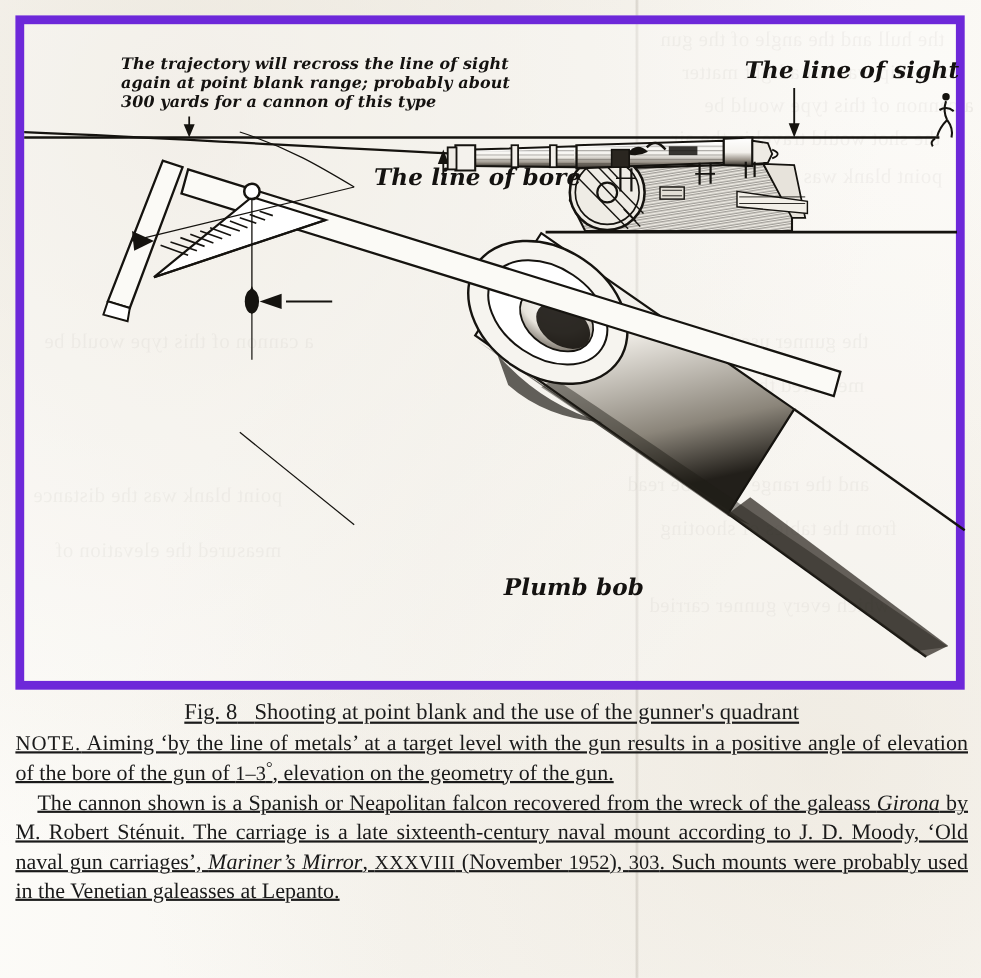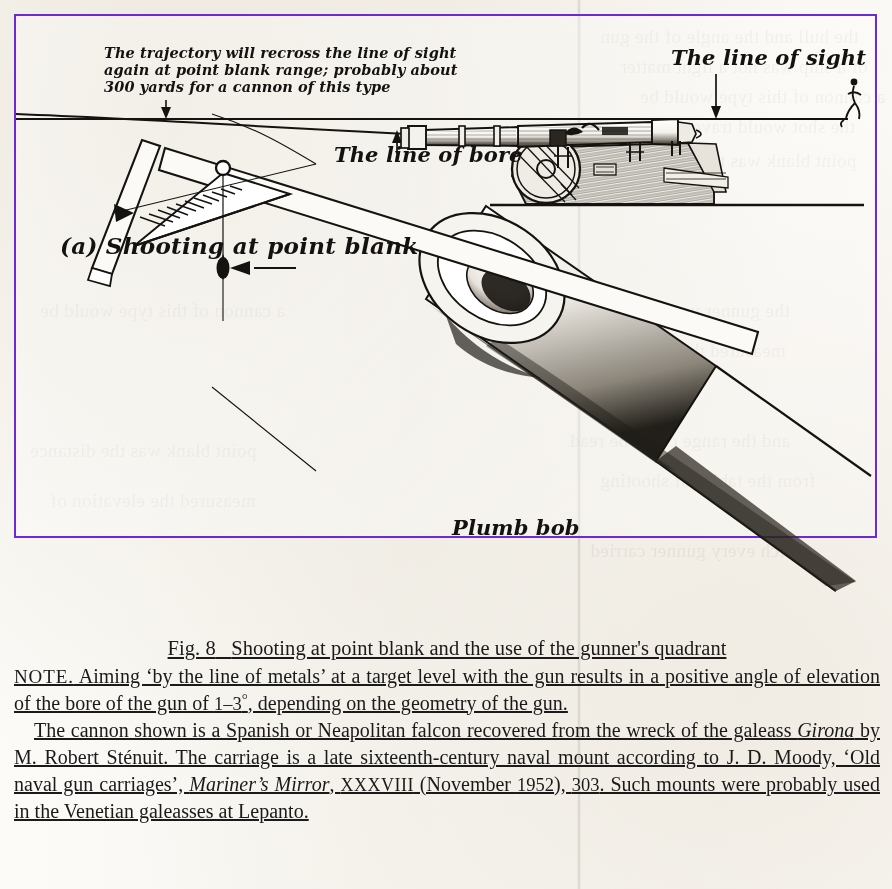--- a/index.html
+++ b/index.html
@@ -54,22 +54,22 @@
     z-index: 1;
     pointer-events: none;
   }
 
   
   .figure-frame {
     position: absolute;
     left: 14px;
     top: 14px;
     width: 863px;
-    height: 524px;
-    border: 2px solid #6d28d9;
+    height: 613px;
+    border: 8px solid #6d28d9;
     background: rgba(255,255,255,0.30);
     z-index: 2;
     box-sizing: border-box;
   }
   .figure-svg {
     position: absolute;
     left: 0;
     top: 0;
     display: block;
   }
@@ -396,30 +396,29 @@
   </svg>
 
   <div class="hand small" id="ann-trajectory">The trajectory will recross the line of sight
 again at point blank range; probably about
 300 yards for a cannon of this type</div>
 
   <div class="hand mid" id="ann-sight">The line of sight</div>
 
   <div class="hand mid" id="ann-bore">The line of bore</div>
 
-  <div class="hand panel" id="label-a">(a) Shooting at point blank</div>
 
 
   <div class="hand mid" id="ann-plumb">Plumb bob</div>
 
 </div>
 
 <div class="caption-block">
 
   <p class="fig-caption">
     <span>Fig. 8</span>
     &nbsp;&nbsp;<span>Shooting at point blank and the use of the gunner's quadrant</span>
   </p>
 
-  <p class="note-para"><span class="smallcaps">NOTE.</span><span> Aiming ‘by the line of metals’ at a target level with the gun results in a positive angle of elevation of the bore of the gun of </span><span class="oldstyle">1–3</span><span class="deg">°</span><span>, depending on the geometry of the gun.</span></p>
+  <p class="note-para"><span class="smallcaps">NOTE.</span><span> Aiming ‘by the line of metals’ at a target level with the gun results in a positive angle of elevation of the bore of the gun of </span><span class="oldstyle">1–3</span><span class="deg">°</span><span>, elevation on the geometry of the gun.</span></p>
 
   <p class="body-para"><span>The cannon shown is a Spanish or Neapolitan falcon recovered from the wreck of the galeass </span><span class="it">Girona</span><span> by M. Robert Sténuit. The carriage is a late sixteenth-century naval mount according to J. D. Moody, ‘Old naval gun carriages’, </span><span class="it">Mariner’s Mirror</span><span>, </span><span class="romanum">XXXVIII</span><span> (November </span><span class="oldstyle">1952</span><span>), </span><span class="oldstyle">303</span><span>. Such mounts were probably used in the Venetian galeasses at Lepanto.</span></p>
 </div>
 
 </body></html>

